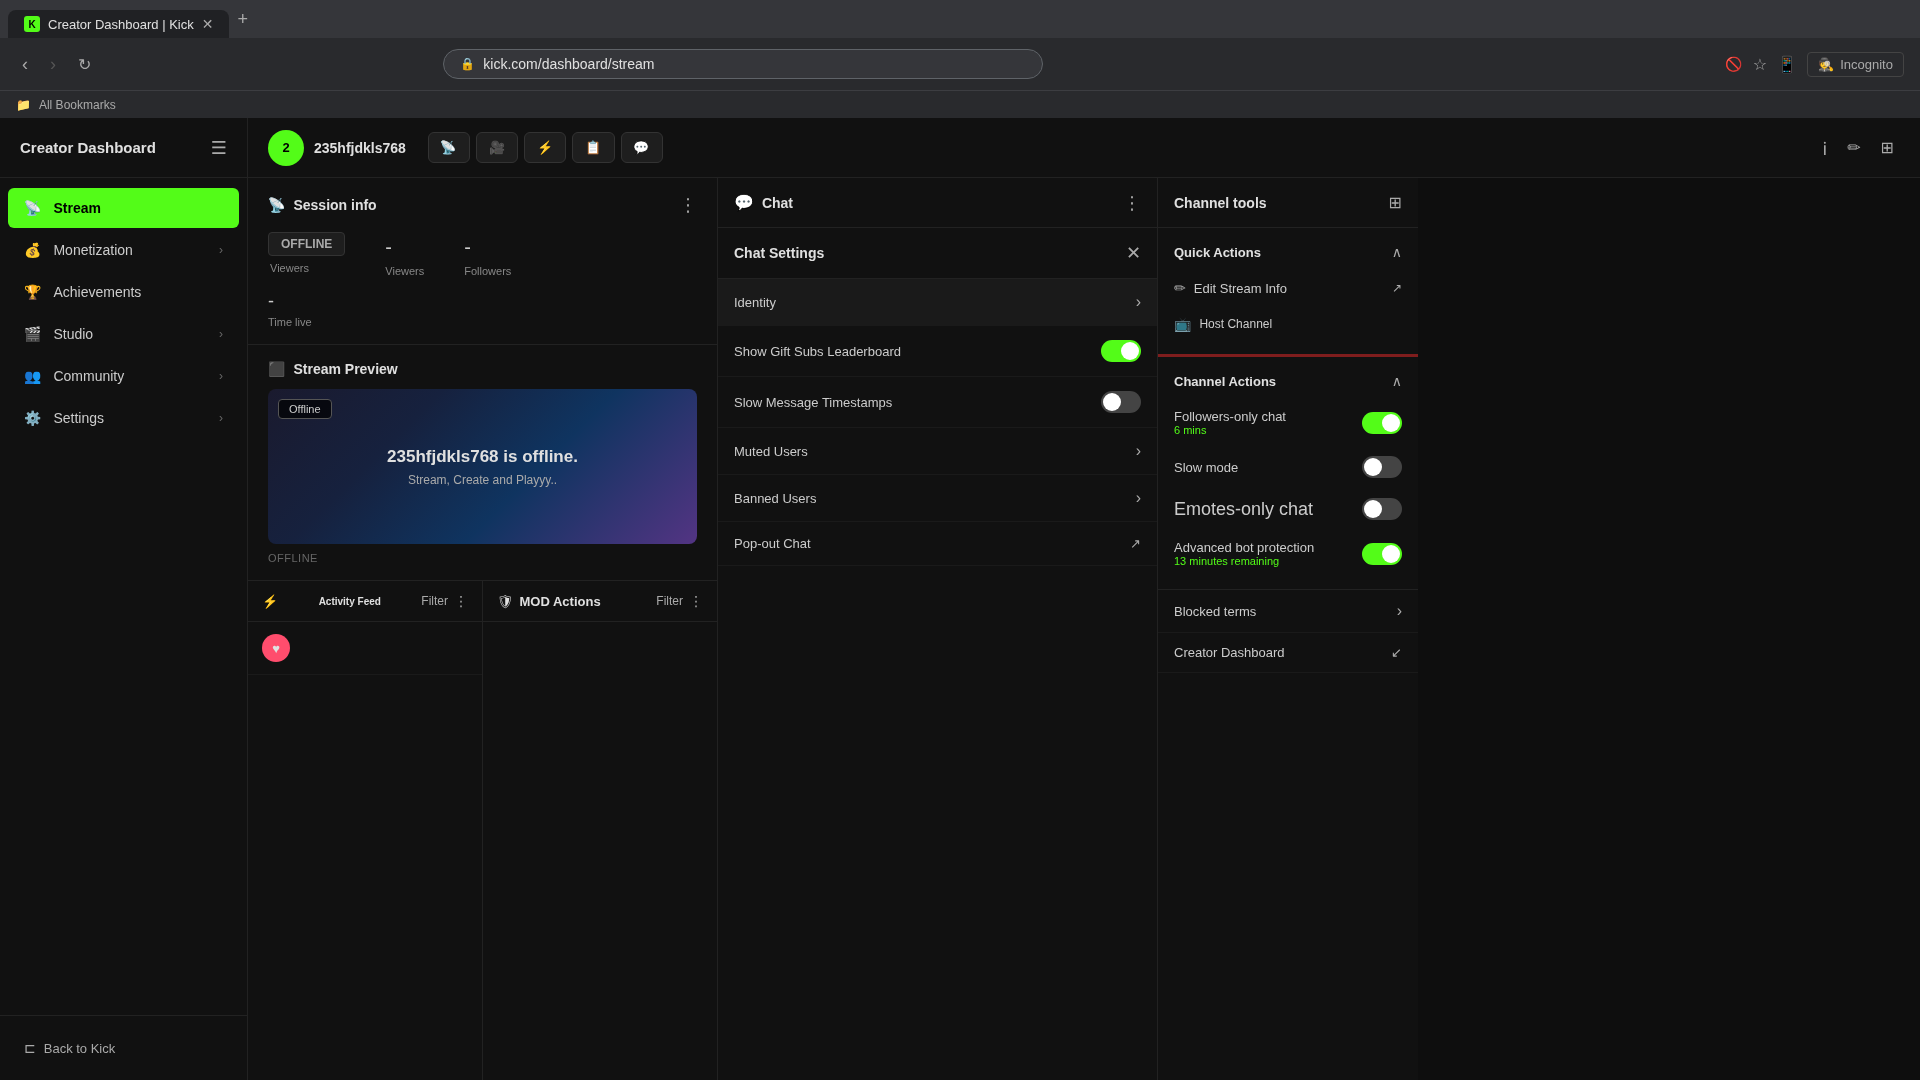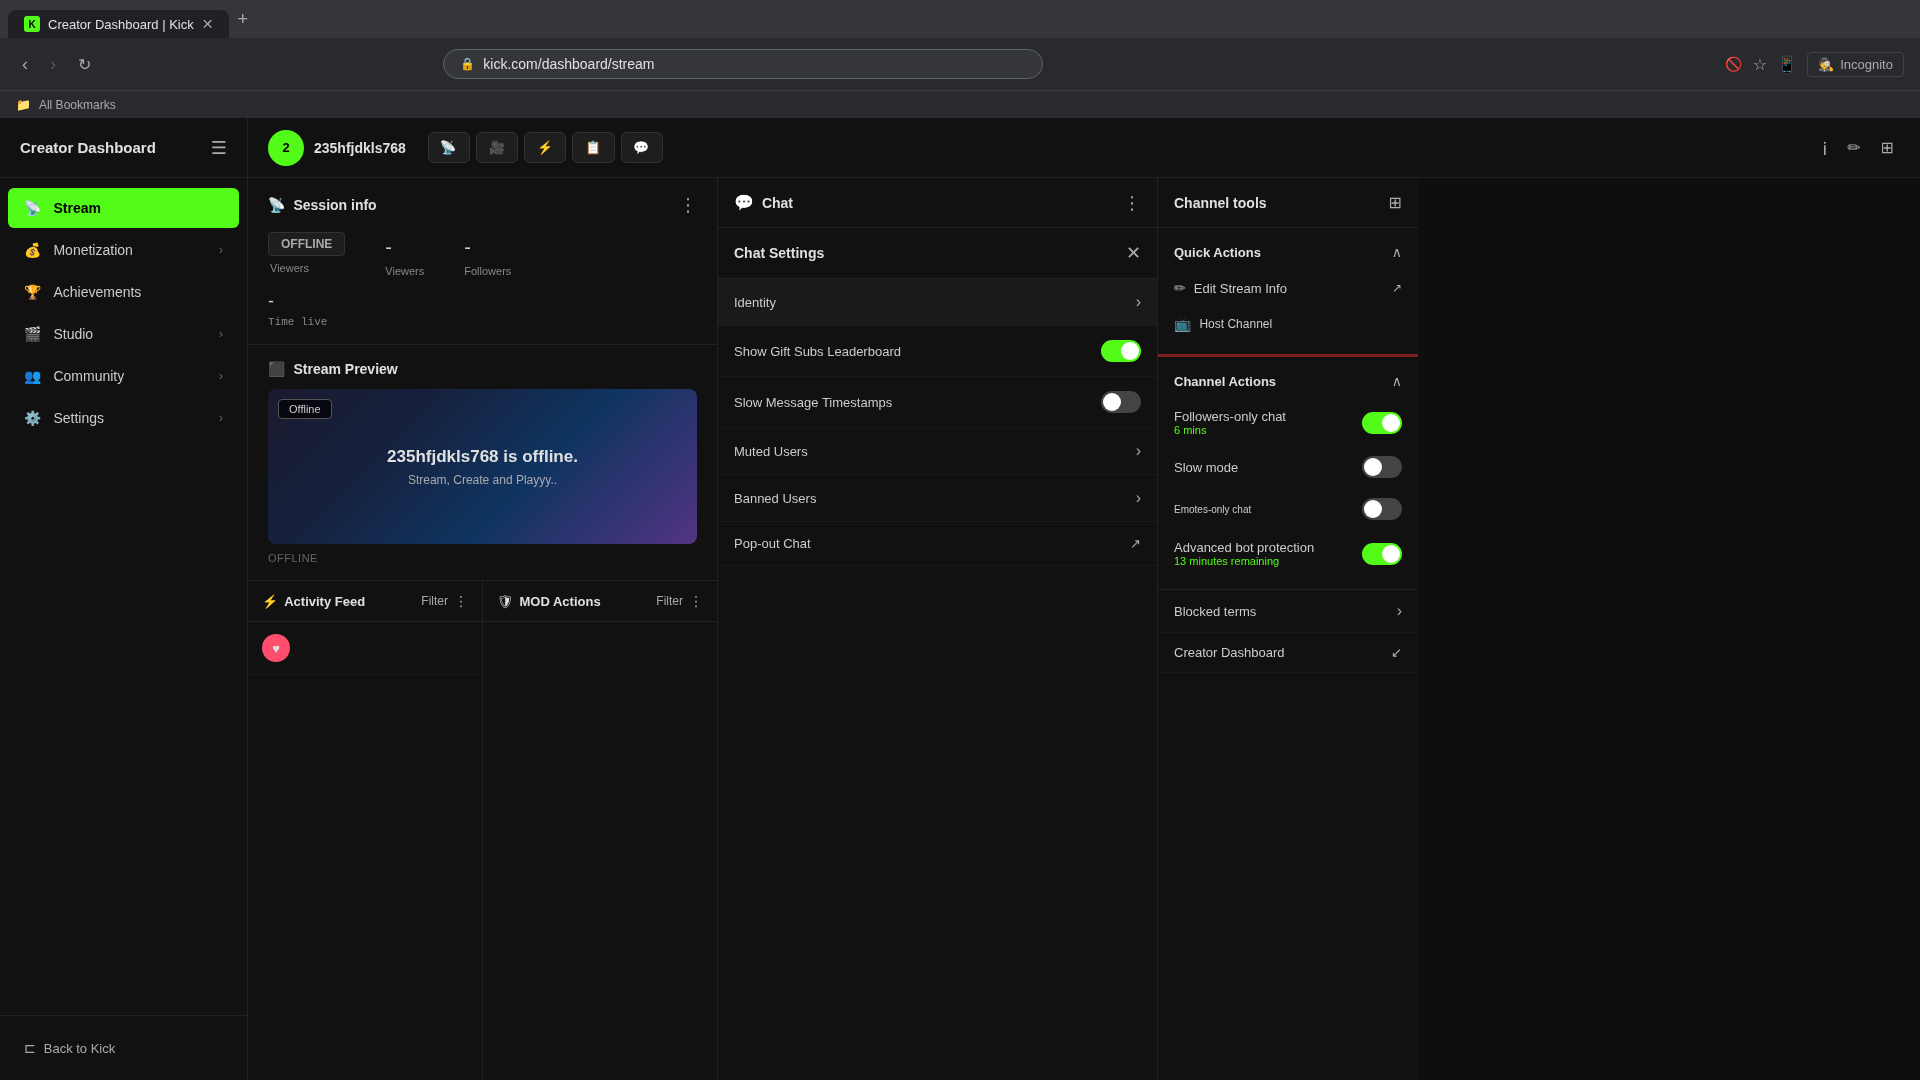--- a/index.html
+++ b/index.html
@@ -151,21 +151,21 @@
               <span style="font-size:20px; color:#ccc; font-weight:500;">-</span>
               <span style="font-size:11px; color:#888;">Viewers</span>
             </div>
             <div style="display:flex; flex-direction:column; gap:6px; padding-top:4px;">
               <span style="font-size:20px; color:#ccc; font-weight:500;">-</span>
               <span style="font-size:11px; color:#888;">Followers</span>
             </div>
           </div>
           <div style="margin-top:14px;">
             <div style="font-size:18px; color:#ccc; font-weight:500; margin-bottom:4px;">-</div>
-            <div style="font-size:11px; color:#888;font-family:Liberation Mono, monospace;">Time live</div>
+            <div style="font-size:11px; color:#888;">Time live</div>
           </div>
         </div>
 
         <div style="background:#111; border-bottom:1px solid #222; padding:16px 20px; flex-shrink:0;">
           <div style="display:flex; align-items:center; justify-content:space-between; margin-bottom:12px;">
             <div style="font-size:14px; font-weight:600; display:flex; align-items:center; gap:8px; color:#e0e0e0;">
               <span>⬛</span>
               <span>Stream Preview</span>
             </div>
           </div>
@@ -179,21 +179,21 @@
             </div>
           </div>
           <div style="margin-top:8px; font-size:11px; color:#666; letter-spacing:0.5px;">OFFLINE</div>
         </div>
 
         <div style="display:flex; flex:1; overflow:hidden;">
 
           <div style="flex:1; border-right:1px solid #222; background:#111; overflow-y:auto;">
             <div style="display:flex; align-items:center; padding:12px 14px; border-bottom:1px solid #222; gap:6px;">
               <span style="font-size:13px; color:#53fc18;">⚡</span>
-              <span style="font-size:13px; font-weight:600; color:#e0e0e0; flex:1;">Activity Feed</span>
+              <span style="font-size:10px; font-weight:600; color:#e0e0e0; flex:1;text-align:center;">Activity Feed</span>
               <span style="font-size:12px; color:#aaa; cursor:pointer;">Filter</span>
               <button style="background:transparent; border:none; color:#aaa; cursor:pointer; font-size:14px;">⋮</button>
             </div>
             <div style="padding:12px 14px; border-bottom:1px solid #1a1a1a; display:flex; gap:10px; align-items:flex-start;">
               <div style="width:28px; height:28px; border-radius:50%; background:#ff4d6d; display:flex; align-items:center; justify-content:center; font-size:13px; flex-shrink:0;">♥</div>
             </div>
           </div>
 
           <div style="flex:1; background:#111; overflow-y:auto;">
             <div style="display:flex; align-items:center; padding:12px 14px; border-bottom:1px solid #222; gap:6px;">
@@ -311,21 +311,21 @@
           </div>
 
           <div style="display:flex; align-items:center; justify-content:space-between; padding:10px 16px;">
             <div style="font-size:13px; color:#ccc;">Slow mode</div>
             <div style="width:40px; height:22px; border-radius:11px; background:#444; display:flex; align-items:center; cursor:pointer; position:relative; flex-shrink:0;">
               <div style="width:18px; height:18px; border-radius:50%; background:#fff; position:absolute; left:2px;"></div>
             </div>
           </div>
 
           <div style="display:flex; align-items:center; justify-content:space-between; padding:10px 16px;">
-            <div style="font-size:10px; color:#ccc;">Emotes-only chat</div>
+            <div style="font-size:18px; color:#ccc;">Emotes-only chat</div>
             <div style="width:40px; height:22px; border-radius:11px; background:#444; display:flex; align-items:center; cursor:pointer; position:relative; flex-shrink:0;">
               <div style="width:18px; height:18px; border-radius:50%; background:#fff; position:absolute; left:2px;"></div>
             </div>
           </div>
 
           <div style="display:flex; align-items:center; justify-content:space-between; padding:10px 16px;">
             <div>
               <div style="font-size:13px; color:#ccc;">Advanced bot protection</div>
               <div style="font-size:11px; color:#53fc18;">13 minutes remaining</div>
             </div>

